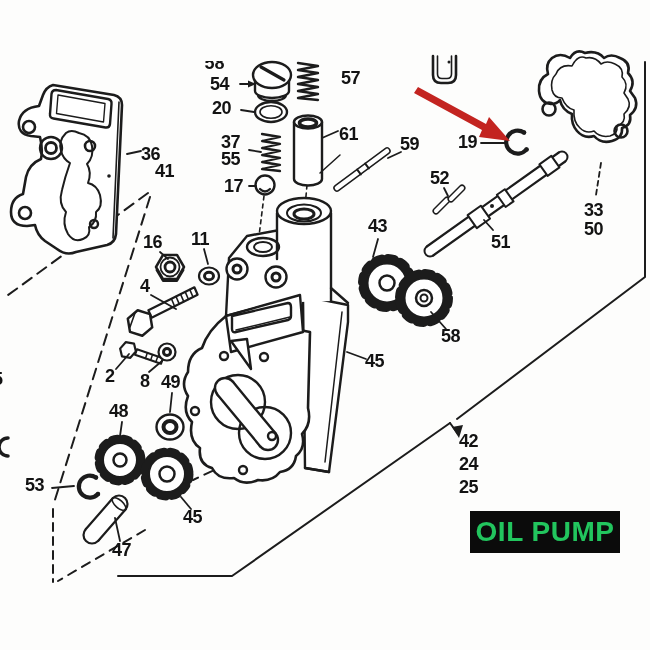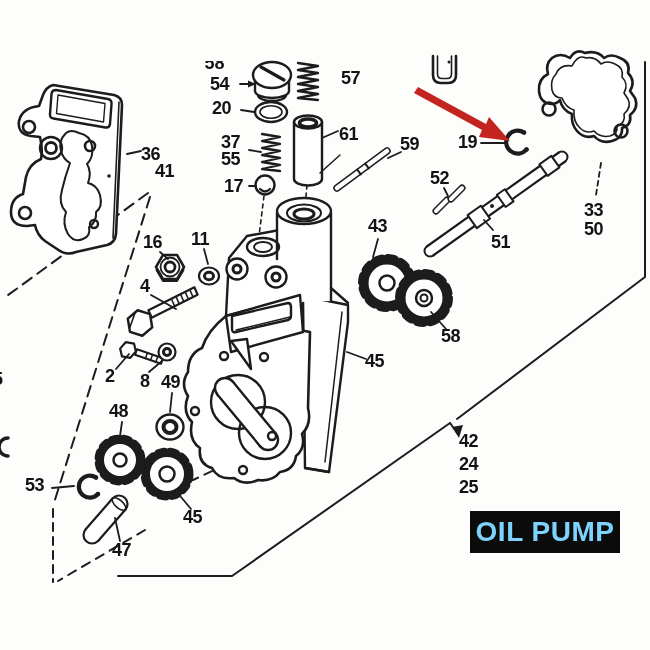--- a/index.html
+++ b/index.html
@@ -6,21 +6,21 @@
   #stage{position:relative;width:650px;height:650px;background:#fdfdfc;overflow:hidden;
          font-family:"Liberation Sans",sans-serif;}
   #stage svg{position:absolute;left:0;top:0;}
   .lbl{position:absolute;font:700 19px/20px "Liberation Sans",sans-serif;color:#131313;
        letter-spacing:-0.5px;transform:scaleX(0.95);transform-origin:left top;white-space:nowrap;}
   .clipwrap{position:absolute;left:204px;top:61px;height:15px;overflow:hidden;display:block;}
   .clipwrap i{display:block;font:700 19px/20px "Liberation Sans",sans-serif;color:#131313;
        font-style:normal;transform:translateY(-8px) scaleX(0.95);}
   #oilpump-box{position:absolute;left:470px;top:511px;width:150px;height:42px;background:#0b0b0b;
        display:flex;align-items:center;justify-content:center;}
-  #oilpump-box span{color:#7dd3fc;font:700 28px "Liberation Sans",sans-serif;letter-spacing:0.5px;}
+  #oilpump-box span{color:#22c55e;font:700 28px "Liberation Sans",sans-serif;letter-spacing:0.5px;}
 </style>
 </head>
 <body>
 
 <div id="stage">
 
 <svg width="650" height="650" viewBox="0 0 650 650">
 <g stroke="#1c1c1c" stroke-width="2.4" fill="none" stroke-linecap="round" stroke-linejoin="round">
 
   <g>

